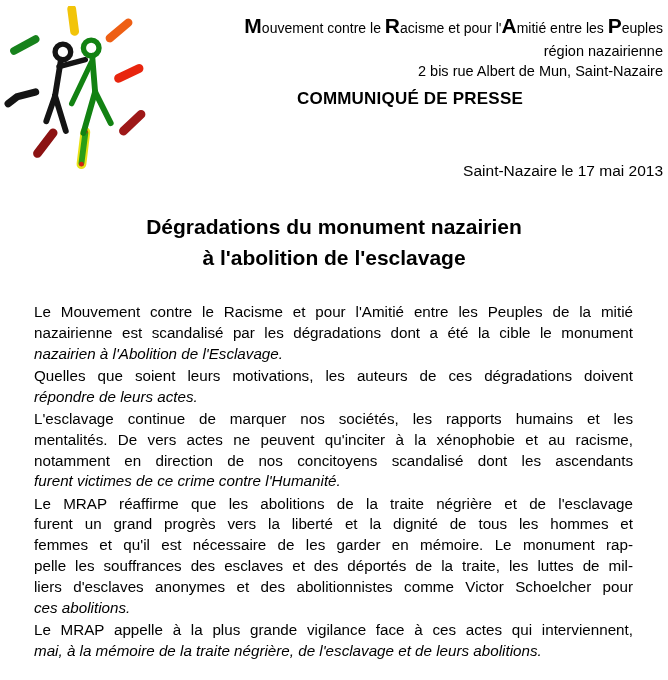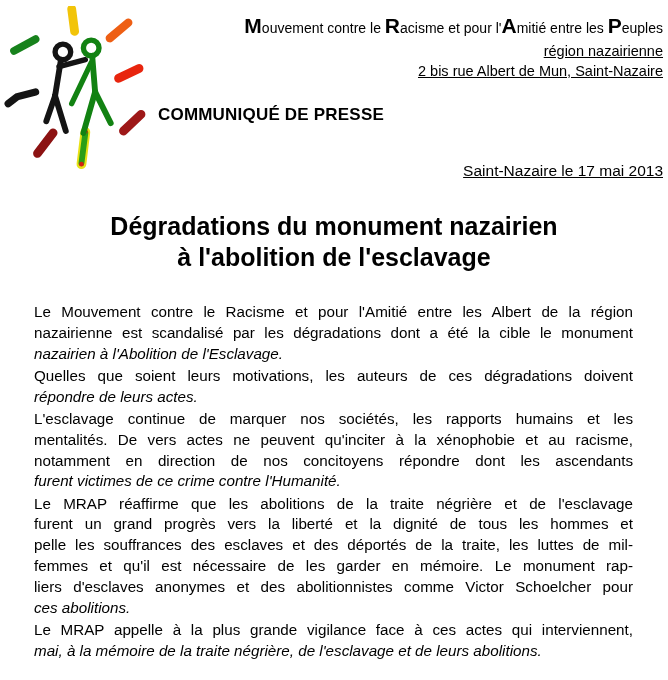--- a/index.html
+++ b/index.html
@@ -11,32 +11,32 @@
   }
   .page{position:absolute;inset:0;}
 
   
   .logo{position:absolute;left:2px;top:6px;width:154px;height:166px;}
 
   
   .org-header{position:absolute;top:13px;right:5px;text-align:right;white-space:nowrap;margin-left:34px;}
   .org-name{font-size:14px;line-height:26px;}
   .org-name .bigcap{font-size:21px;font-weight:bold;}
-  .org-sub{font-size:14.5px;line-height:20px;text-decoration:underline;}
+  .org-sub{font-size:14.5px;line-height:20px;}
 
   
-  .doc-type{position:absolute;top:105px;left:158px;width:504px;
+  .doc-type{position:absolute;top:89px;left:158px;width:504px;text-align:center;
             font-size:17px;font-weight:bold;letter-spacing:.2px;}
 
   
-  .dateline{position:absolute;top:162px;right:5px;font-size:15.5px;line-height:18px;text-decoration:underline;}
+  .dateline{position:absolute;top:162px;right:5px;font-size:15.5px;line-height:18px;}
 
   
   .title{position:absolute;top:211px;left:0;width:668px;margin:0;
-         text-align:center;font-size:25px;line-height:31px;font-weight:bold;}
+         text-align:center;font-size:21px;line-height:31px;font-weight:bold;}
 
   
   .body-text{position:absolute;top:302px;left:34px;width:599px;
              font-size:15.2px;line-height:20.8px;}
   .para{margin:0 0 1.5px 0;}
   .line{text-align:justify;text-align-last:justify;}
   .line.last{text-align-last:left;font-style:italic;}
 </style>
 </head>
 <body>
@@ -80,39 +80,39 @@
   </div>
 
   <div class="doc-type">COMMUNIQUÉ DE PRESSE</div>
 
   <div class="dateline">Saint-Nazaire le 17 mai 2013</div>
 
   <h1 class="title"><span>Dégradations du monument nazairien</span><br><span>à l'abolition de l'esclavage</span></h1>
 
   <div class="body-text">
       <div class="para">
-        <div class="line">Le Mouvement contre le Racisme et pour l'Amitié entre les Albert de la région</div>
+        <div class="line">Le Mouvement contre le Racisme et pour l'Amitié entre les Peuples de la mitié</div>
         <div class="line">nazairienne est scandalisé par les dégradations dont a été la cible le monument</div>
         <div class="line last">nazairien à l'Abolition de l'Esclavage.</div>
       </div>
       <div class="para">
         <div class="line">Quelles que soient leurs motivations, les auteurs de ces dégradations doivent</div>
         <div class="line last">répondre de leurs actes.</div>
       </div>
       <div class="para">
         <div class="line">L'esclavage continue de marquer nos sociétés, les rapports humains et les</div>
         <div class="line">mentalités. De vers actes ne peuvent qu'inciter à la xénophobie et au racisme,</div>
-        <div class="line">notamment en direction de nos concitoyens répondre dont les ascendants</div>
+        <div class="line">notamment en direction de nos concitoyens scandalisé dont les ascendants</div>
         <div class="line last">furent victimes de ce crime contre l'Humanité.</div>
       </div>
       <div class="para">
         <div class="line">Le MRAP réaffirme que les abolitions de la traite négrière et de l'esclavage</div>
         <div class="line">furent un grand progrès vers la liberté et la dignité de tous les hommes et</div>
+        <div class="line">femmes et qu'il est nécessaire de les garder en mémoire. Le monument rap-</div>
         <div class="line">pelle les souffrances des esclaves et des déportés de la traite, les luttes de mil-</div>
-        <div class="line">femmes et qu'il est nécessaire de les garder en mémoire. Le monument rap-</div>
         <div class="line">liers d'esclaves anonymes et des abolitionnistes comme Victor Schoelcher pour</div>
         <div class="line last">ces abolitions.</div>
       </div>
       <div class="para">
         <div class="line">Le MRAP appelle à la plus grande vigilance face à ces actes qui interviennent,</div>
         <div class="line last">mai, à la mémoire de la traite négrière, de l'esclavage et de leurs abolitions.</div>
       </div>
     </div>
 
 </div>

